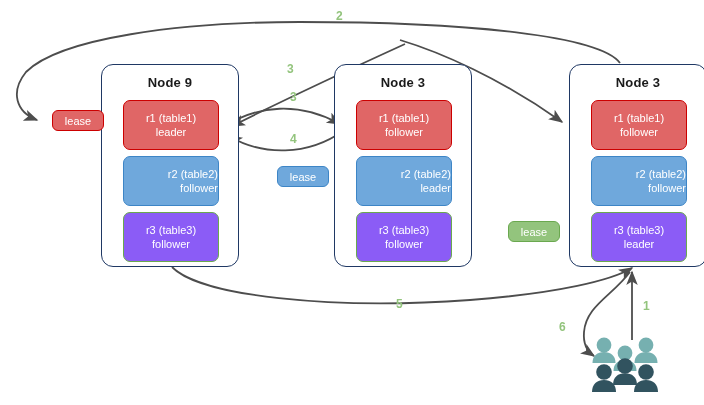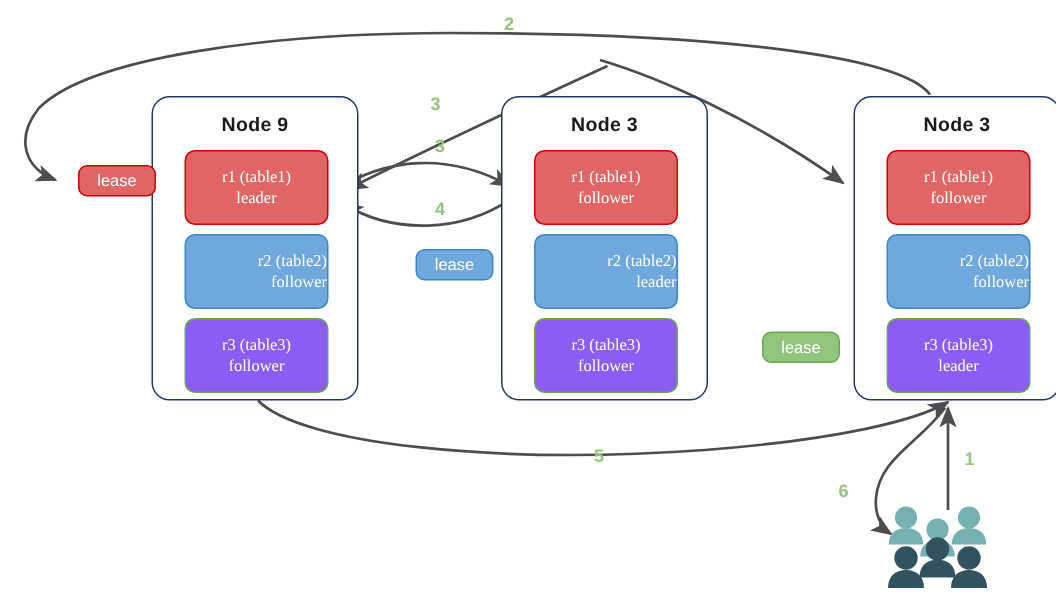--- a/index.html
+++ b/index.html
@@ -50,21 +50,21 @@
     border-radius: 7px;
     display: flex;
     flex-direction: column;
     align-items: center;
     justify-content: center;
     color: #ffffff;
     font-size: 11px;
     line-height: 14px;
     text-align: center;
   }
-  .replica .l1, .replica .l2 { display: block; font-family: Liberation Serif, serif; }
+  .replica .l1, .replica .l2 { display: block; }
   .rep-red {
     background: #e06666;
     border: 1.3px solid #cc0000;
   }
   .rep-blue {
     background: #6fa8dc;
     border: 1.3px solid #3d85c6;
     align-items: flex-end;
   }
   .rep-green {

